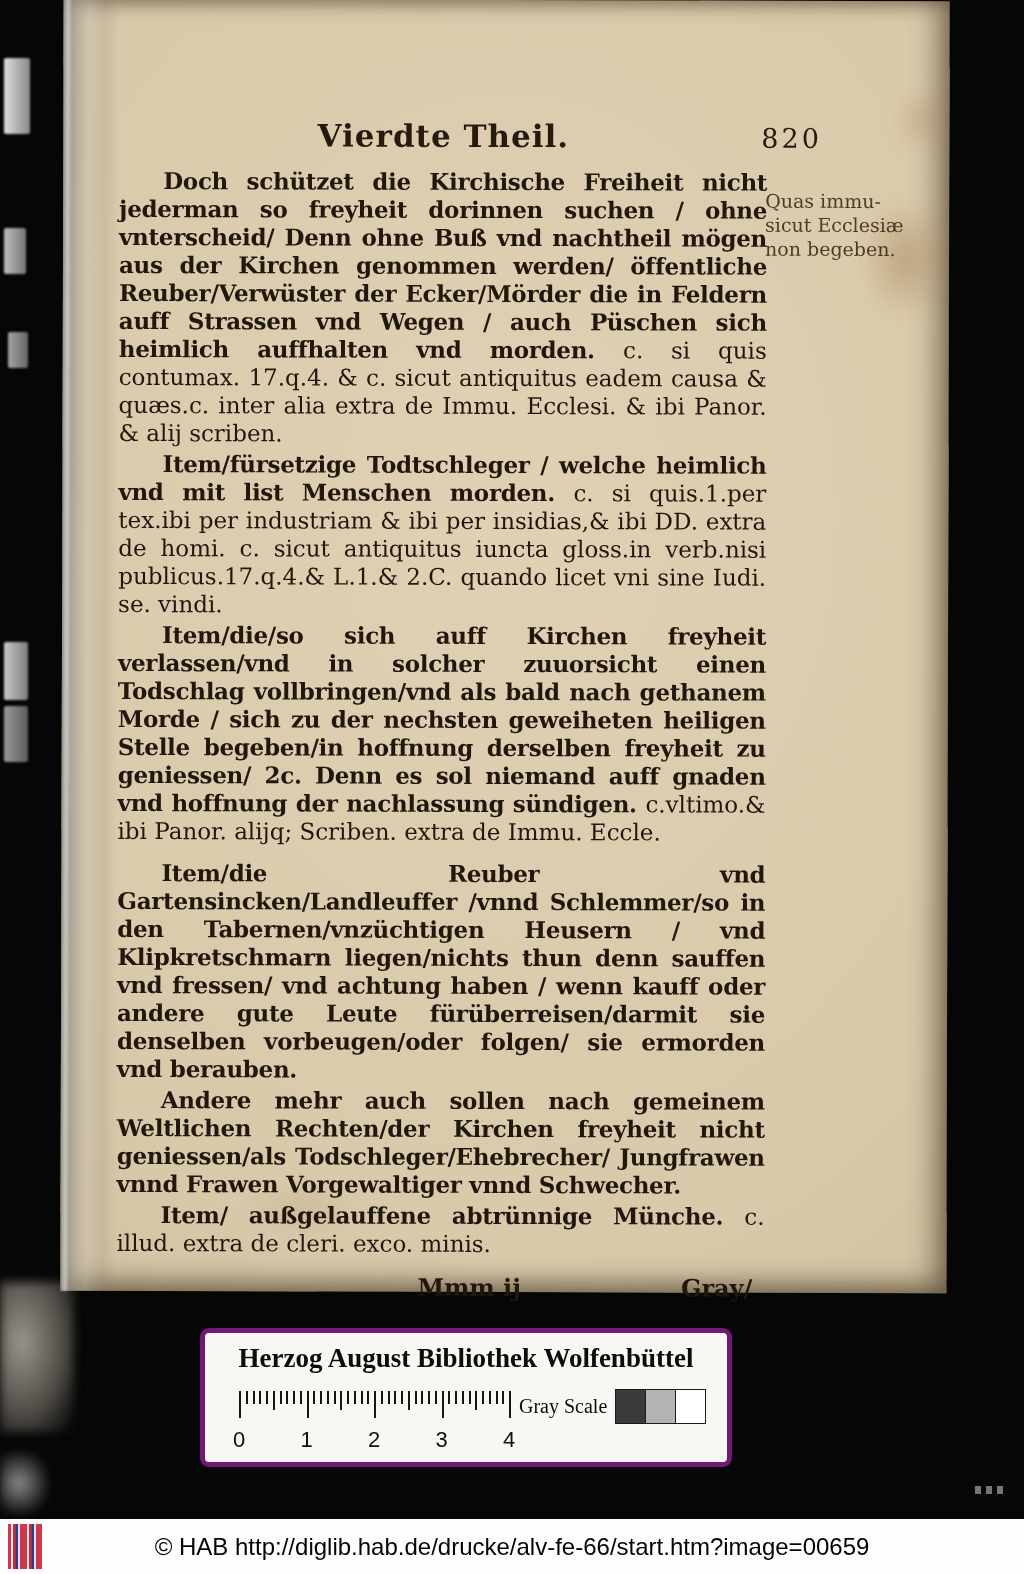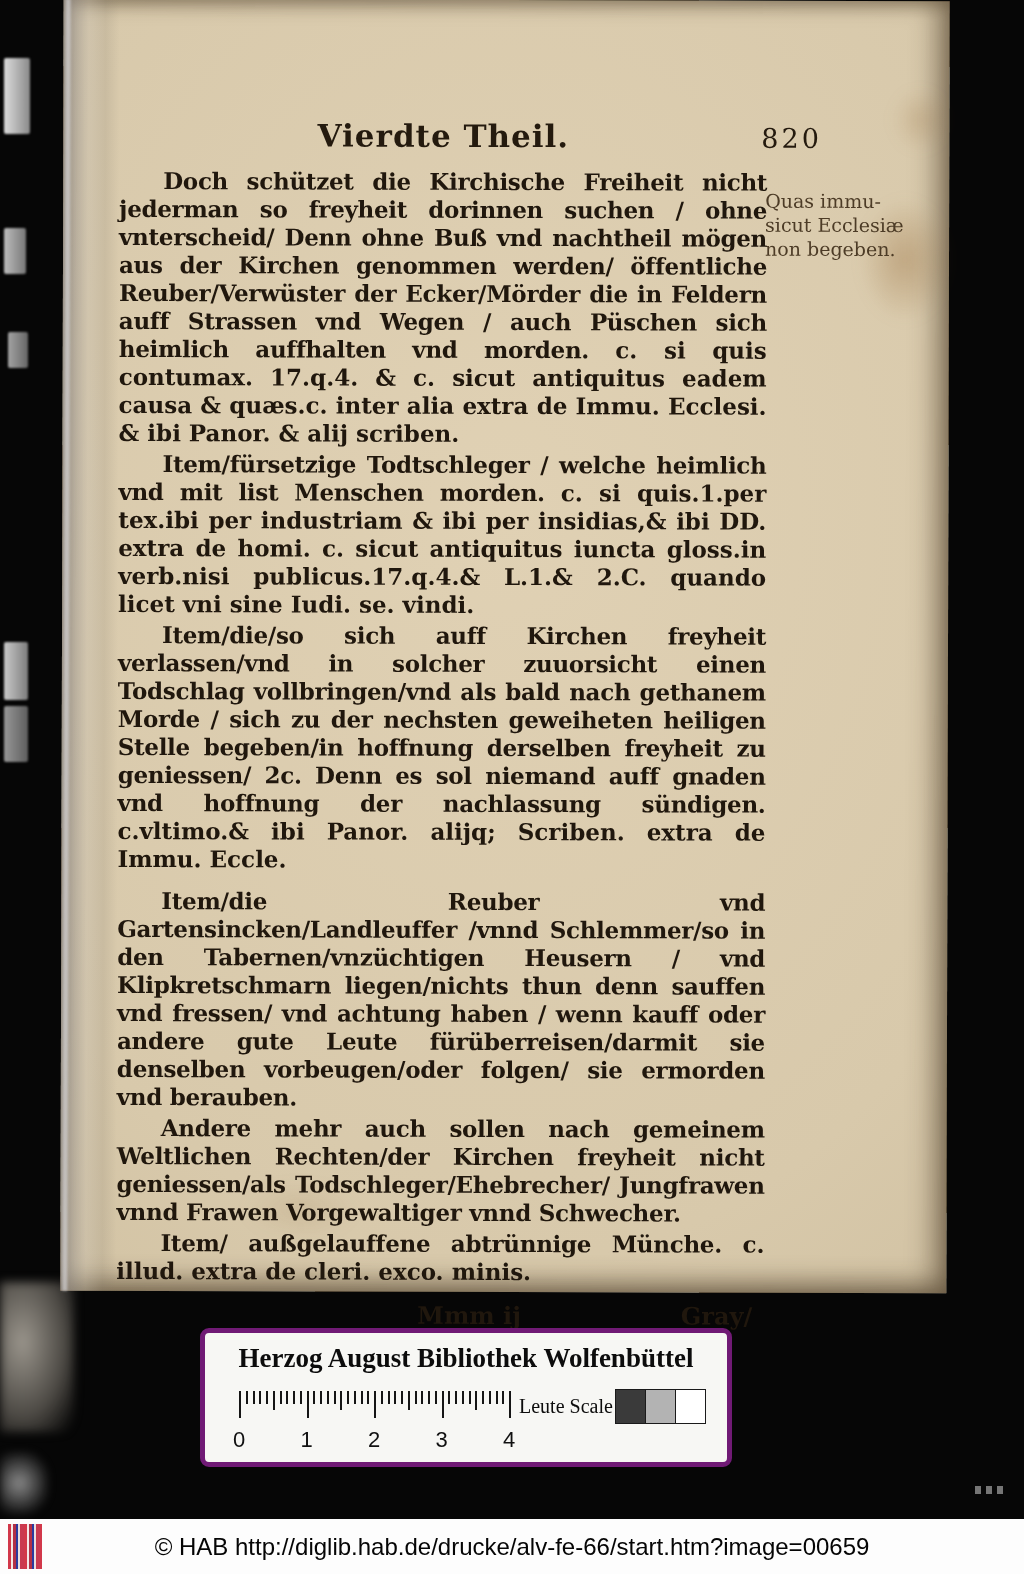--- a/index.html
+++ b/index.html
@@ -35,21 +35,21 @@
   .pagenum{position:absolute;left:698px;top:122px;font-size:27px;letter-spacing:3px;color:#241a0e;}
 
   .margin-note{position:absolute;left:702px;top:188px;width:180px;
                font-size:19px;line-height:24px;color:#4c3b26;}
 
   .textblock{position:absolute;left:56px;top:168px;width:648px;color:#20170d;
              font-size:23px;line-height:28px;text-align:justify;}
   .para{text-indent:44px;margin:0 0 3px 0;}
   .para.gap{margin-top:14px;}
   .fraktur{font-weight:700;letter-spacing:-.3px;}
-  .roman{font-weight:700;}
+  .roman{font-weight:400;}
 
   .sig{position:relative;height:34px;margin-top:16px;font-weight:700;font-size:24px;color:#20170d;}
   .sig .gathering{position:absolute;left:44%;margin-left:16px;}
   .sig .catchword{position:absolute;right:12px;}
 
   
   .label-card{position:absolute;left:200px;top:1328px;width:532px;height:139px;box-sizing:border-box;
               background:#f7f7f4;border:5px solid #701a75;border-radius:9px;
               font-family:"Liberation Serif",serif;color:#0c0c0c;}
   .label-title{text-align:center;margin-top:10px;font-size:27px;font-weight:700;}
@@ -162,21 +162,21 @@
         <div class="tick minor" style="left: 249.75px;"></div>
         <div class="tick minor" style="left: 256.5px;"></div>
         <div class="tick minor" style="left: 263.25px;"></div>
         <div class="tick major" style="left: 270px;"></div>
         <div class="ruler-num" style="left: -6px;">0</div>
         <div class="ruler-num" style="left: 61.5px;">1</div>
         <div class="ruler-num" style="left: 129px;">2</div>
         <div class="ruler-num" style="left: 196.5px;">3</div>
         <div class="ruler-num" style="left: 264px;">4</div>
       </div>
-    <div class="gs-label">Leute Scale</div>
+    <div class="gs-label">Gray Scale</div>
     <div class="gs-squares">
         <div class="gs" style="background: rgb(58, 58, 58);"></div>
         <div class="gs" style="background: rgb(179, 179, 179);"></div>
         <div class="gs" style="background: rgb(255, 255, 255);"></div>
       </div>
   </div>
 
   <div class="filmmark"></div>
 
   <div class="footer">

